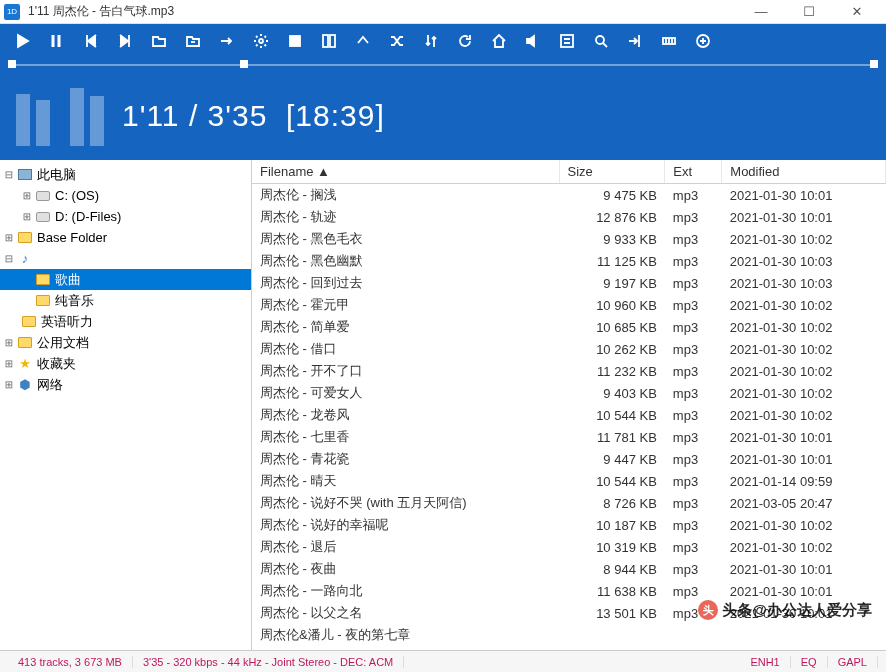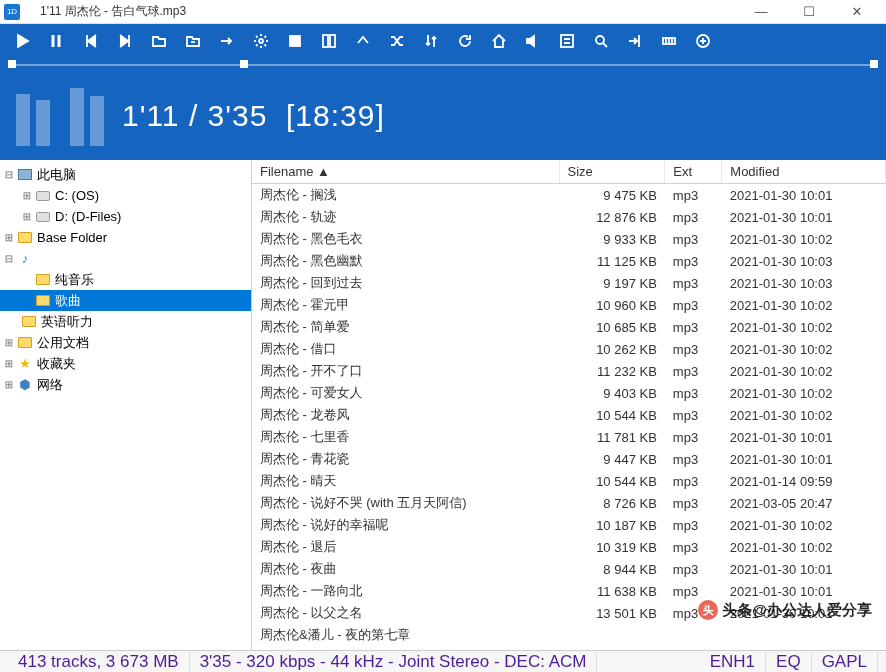--- a/index.html
+++ b/index.html
@@ -1,18 +1,18 @@
 <!DOCTYPE html>
 <html><head>
 <meta charset="utf-8">
 <style>
 * { margin: 0; padding: 0; box-sizing: border-box; font-family: "Microsoft YaHei", Tahoma, sans-serif; }
 body { width: 886px; height: 672px; overflow: hidden; background: #fff; font-size: 12px; }
 .titlebar { height: 24px; background: #fff; display: flex; align-items: center; padding: 0 4px; border-bottom: 1px solid #e0e0e0; }
-.titlebar .icon { width: 16px; height: 16px; background: #1976d2; color: #fff; font-size: 8px; display: flex; align-items: center; justify-content: center; border-radius: 2px; margin-right: 20px; }
+.titlebar .icon { width: 16px; height: 16px; background: #1976d2; color: #fff; font-size: 8px; display: flex; align-items: center; justify-content: center; border-radius: 2px; margin-right: 8px; }
 .titlebar .title { flex: 1; color: #333; font-size: 12px; }
 .titlebar .winbtns { display: flex; gap: 18px; padding-right: 10px; }
 .titlebar .winbtn { width: 30px; text-align: center; color: #555; cursor: pointer; font-size: 13px; }
 .toolbar { height: 34px; background: #1565c0; display: flex; align-items: center; padding: 0 8px; gap: 4px; }
 .toolbar .tbtn { width: 30px; height: 26px; display: flex; align-items: center; justify-content: center; cursor: pointer; color: #fff; }
 .toolbar .tbtn svg { width: 16px; height: 16px; stroke: #fff; fill: none; stroke-width: 1.8; }
 .seekbar { height: 14px; background: #1565c0; position: relative; }
 .seekbar .track { position: absolute; left: 8px; right: 8px; top: 6px; height: 2px; background: rgba(255,255,255,0.4); }
 .seekbar .mark { position: absolute; top: 2px; width: 8px; height: 8px; background: #fff; }
 .display { height: 88px; background: #1565c0; display: flex; align-items: center; padding: 0 16px; gap: 18px; }
@@ -26,21 +26,21 @@
 .tree .node { display: flex; align-items: center; height: 21px; padding-left: 2px; cursor: pointer; white-space: nowrap; }
 .tree .exp { width: 14px; text-align: center; color: #666; font-size: 10px; }
 .tree .ficon { width: 18px; height: 16px; display: inline-flex; align-items: center; justify-content: center; margin-right: 3px; }
 .tree .sel { background: #0078d7; color: #fff; }
 .flist { flex: 1; overflow: auto; position: relative; }
 .flist table { width: 100%; border-collapse: collapse; font-size: 13px; }
 .flist th { text-align: left; font-weight: normal; padding: 4px 8px; border-bottom: 1px solid #d0d0d0; border-right: 1px solid #e8e8e8; background: #fff; position: sticky; top: 0; color: #333; }
 .flist th.right { text-align: left; }
 .flist td { padding: 2px 8px; color: #333; white-space: nowrap; }
 .flist td.right { text-align: right; }
-.statusbar { height: 22px; border-top: 1px solid #ccc; display: flex; align-items: center; padding: 0 8px; font-size: 17px; color: #4c1d95; background: #f6f6f6; }
+.statusbar { height: 22px; border-top: 1px solid #ccc; display: flex; align-items: center; padding: 0 8px; font-size: 11px; color: #be185d; background: #f6f6f6; }
 .statusbar .seg { padding: 0 10px; border-right: 1px solid #ddd; }
 .statusbar .spacer { flex: 1; }
 .folder-ico { width:14px; height:11px; background:#ffd969; border:1px solid #d4a020; border-radius:1px; display:inline-block; }
 .disk-ico { width:14px; height:10px; background:#e0e0e0; border:1px solid #999; border-radius:2px; display:inline-block; }
 .pc-ico { width:14px; height:11px; background:#8ab4d8; border:1px solid #4a7ba8; display:inline-block; }
 .star-ico { color:#f5b400; font-size:13px; }
 .net-ico { color:#3b82c4; font-size:13px; }
 .note-ico { color:#3b82c4; font-size:13px; }
 .watermark { position:absolute; right:14px; bottom:30px; font-weight:bold; color:#000; opacity:0.85; font-size:15px; display:flex; align-items:center; gap:4px; }
 .watermark .av { width:20px; height:20px; border-radius:50%; background:#e74c3c; color:#fff; display:inline-flex; align-items:center; justify-content:center; font-size:11px; }
@@ -222,31 +222,31 @@
         <span class="exp">⊞</span>
         <span class="ficon">
           <span class="folder-ico"></span>
         </span>
         <span>Base Folder</span>
       </div>
     <div class="node">
         <span class="exp">⊟</span>
         <span class="ficon note-ico">♪</span>
       </div>
+    <div class="node sel" style="padding-left:34px">
+        <span class="ficon">
+          <span class="folder-ico"></span>
+        </span>
+        <span>歌曲</span>
+      </div>
     <div class="node" style="padding-left:34px">
         <span class="ficon">
           <span class="folder-ico"></span>
         </span>
         <span>纯音乐</span>
-      </div>
-    <div class="node sel" style="padding-left:34px">
-        <span class="ficon">
-          <span class="folder-ico"></span>
-        </span>
-        <span>歌曲</span>
       </div>
     <div class="node" style="padding-left:20px">
         <span class="ficon">
           <span class="folder-ico"></span>
         </span>
         <span>英语听力</span>
       </div>
     <div class="node">
         <span class="exp">⊞</span>
         <span class="ficon">

